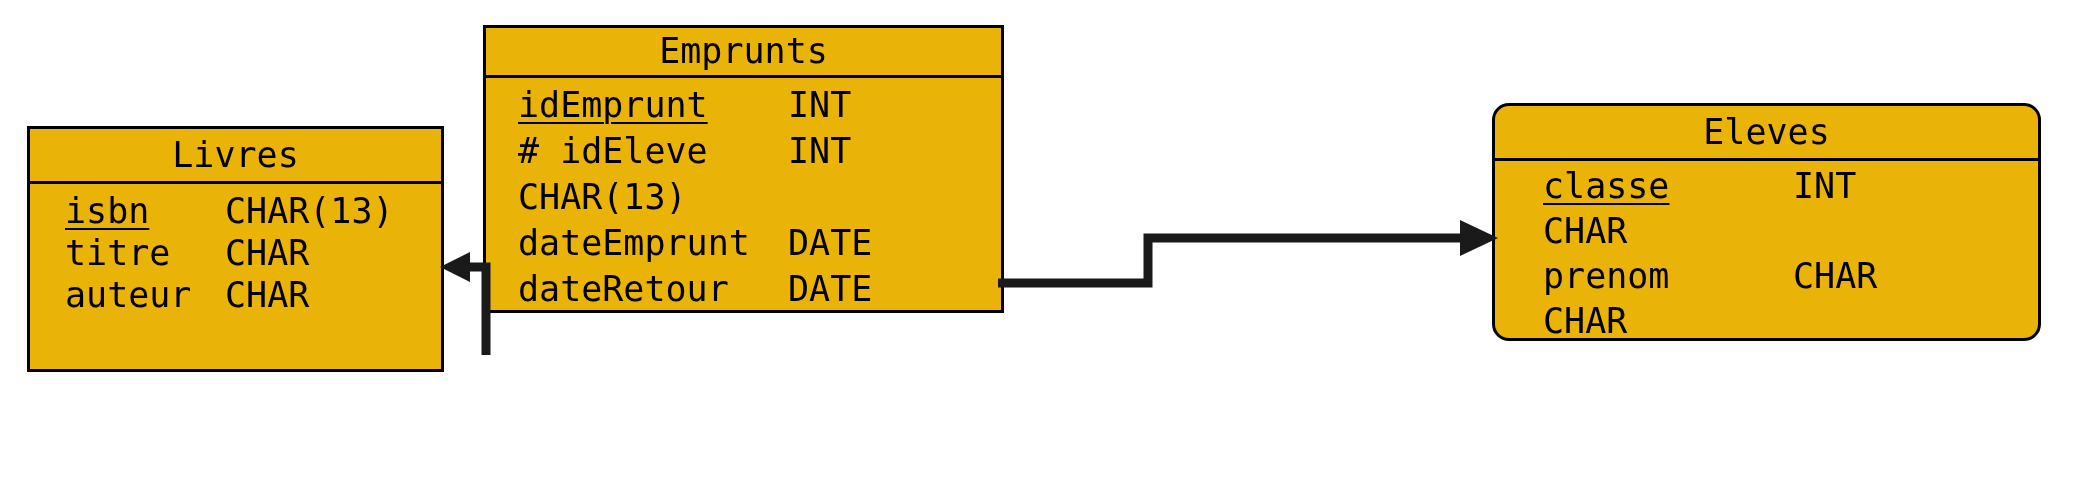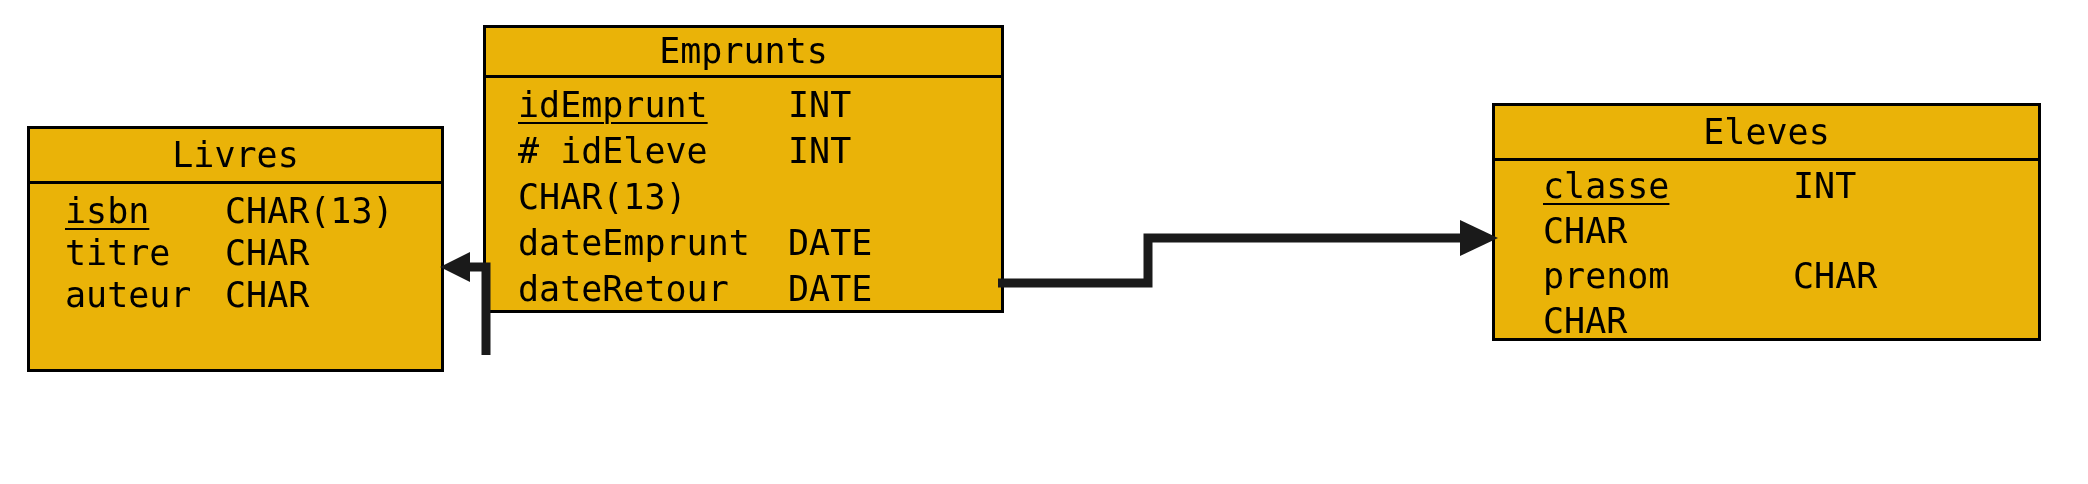--- a/index.html
+++ b/index.html
@@ -94,20 +94,21 @@
   #entity-emprunts .entity-title { height: 50px; }
   #entity-emprunts .entity-fields { padding: 10px 0 0 32px; }
   #entity-emprunts .field-row { height: 46px; }
   #entity-emprunts .field-name { width: 270px; }
 
   #entity-eleves {
     left: 1492px;
     top: 103px;
     width: 549px;
     height: 238px;
+    border-radius: 17px;
   }
   #entity-eleves .entity-title { height: 55px; }
   #entity-eleves .entity-fields { padding: 8px 0 0 48px; }
   #entity-eleves .field-row { height: 45px; }
   #entity-eleves .field-name { width: 250px; }
 
   
   .connector {
     position: absolute;
     overflow: visible;

